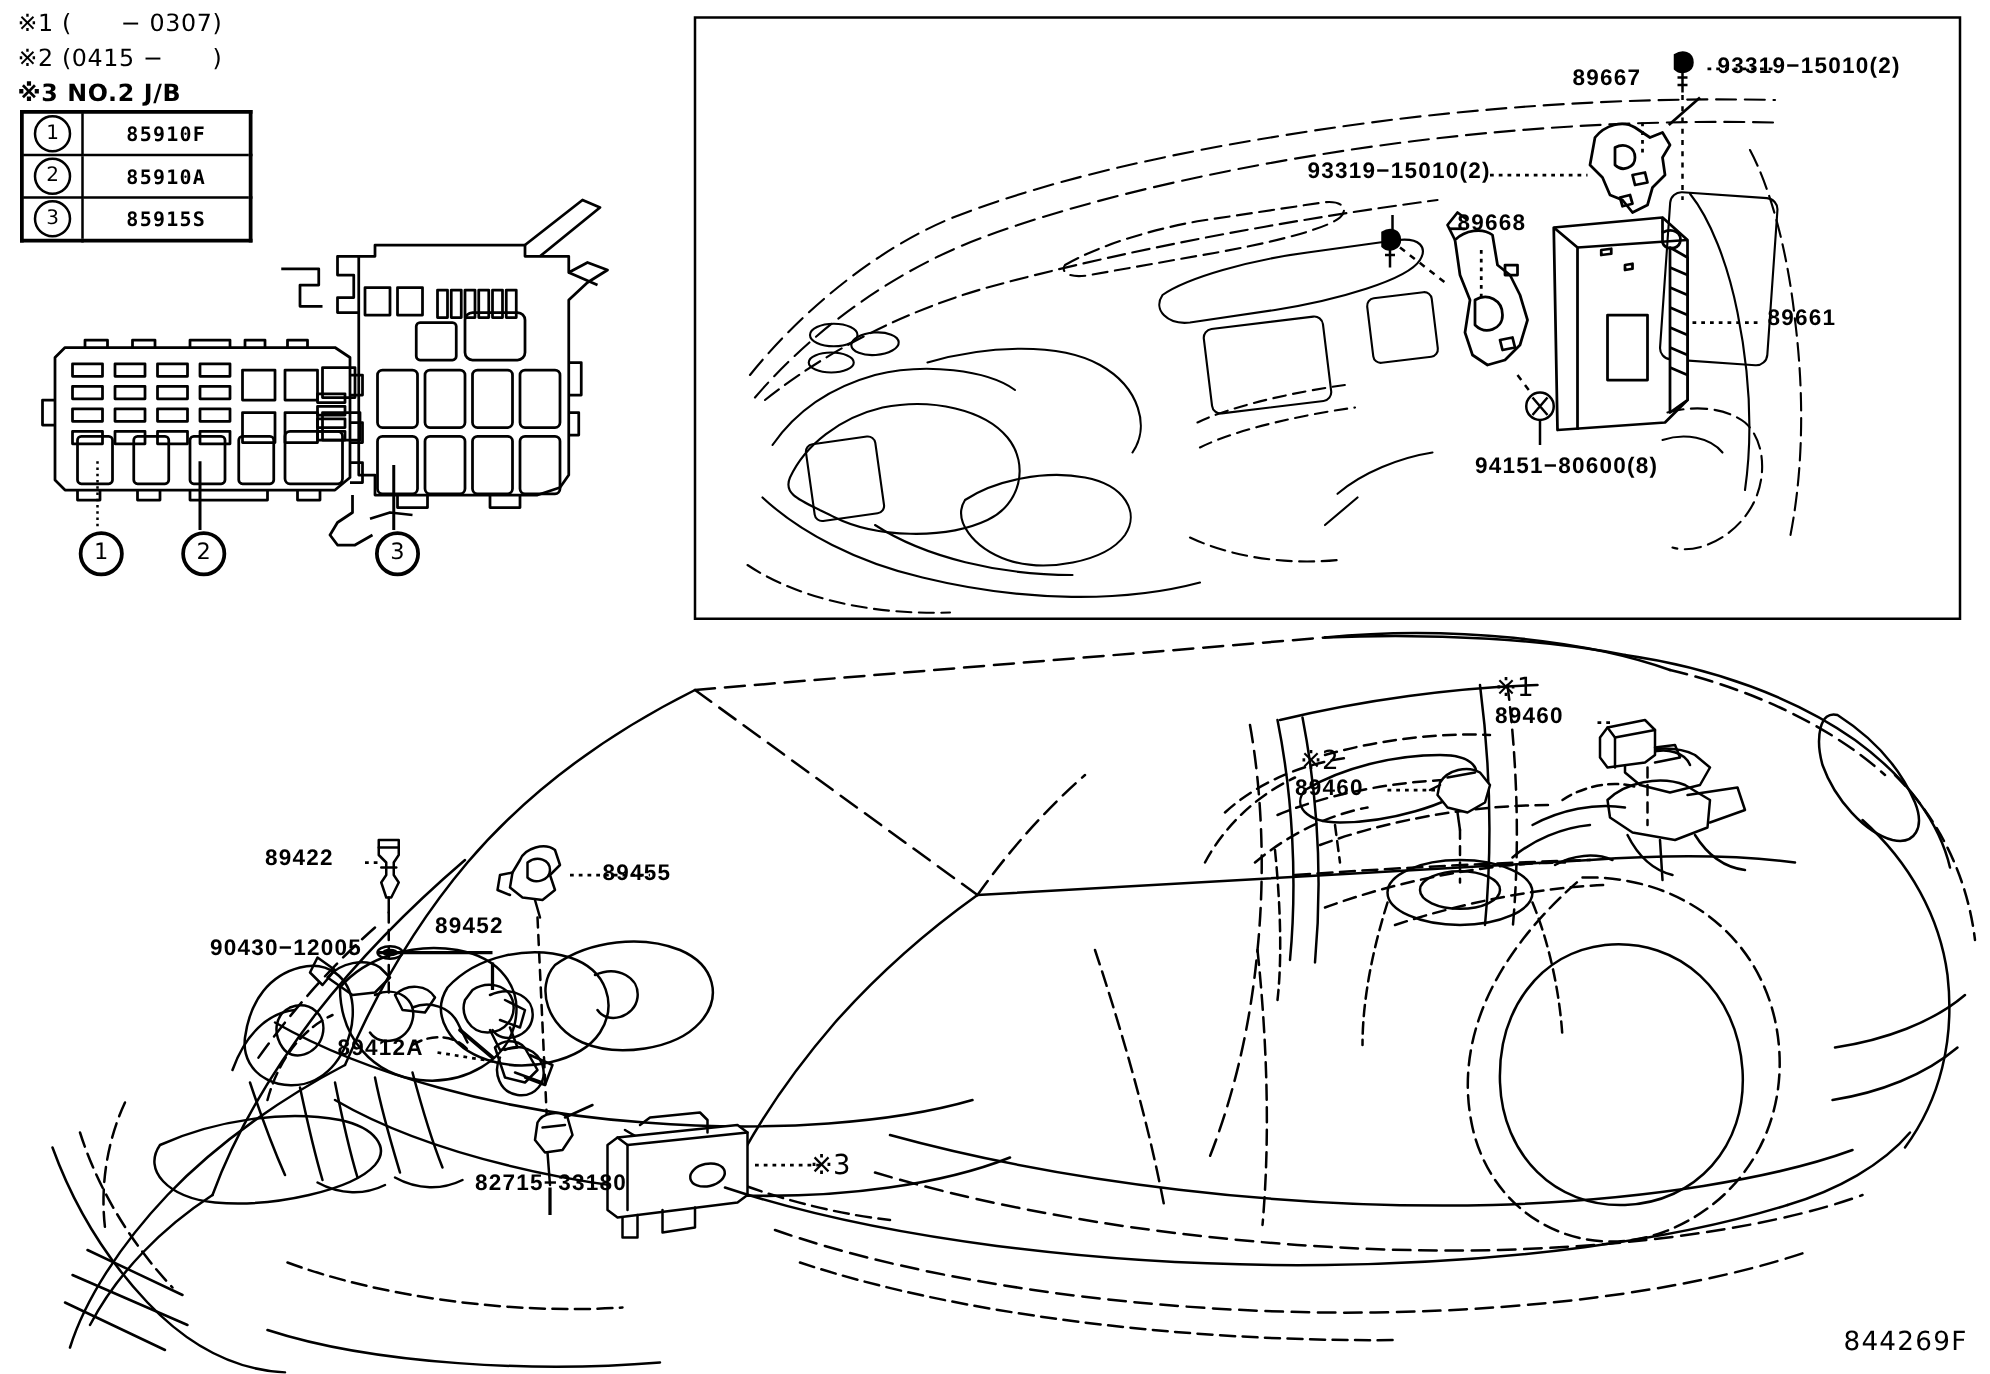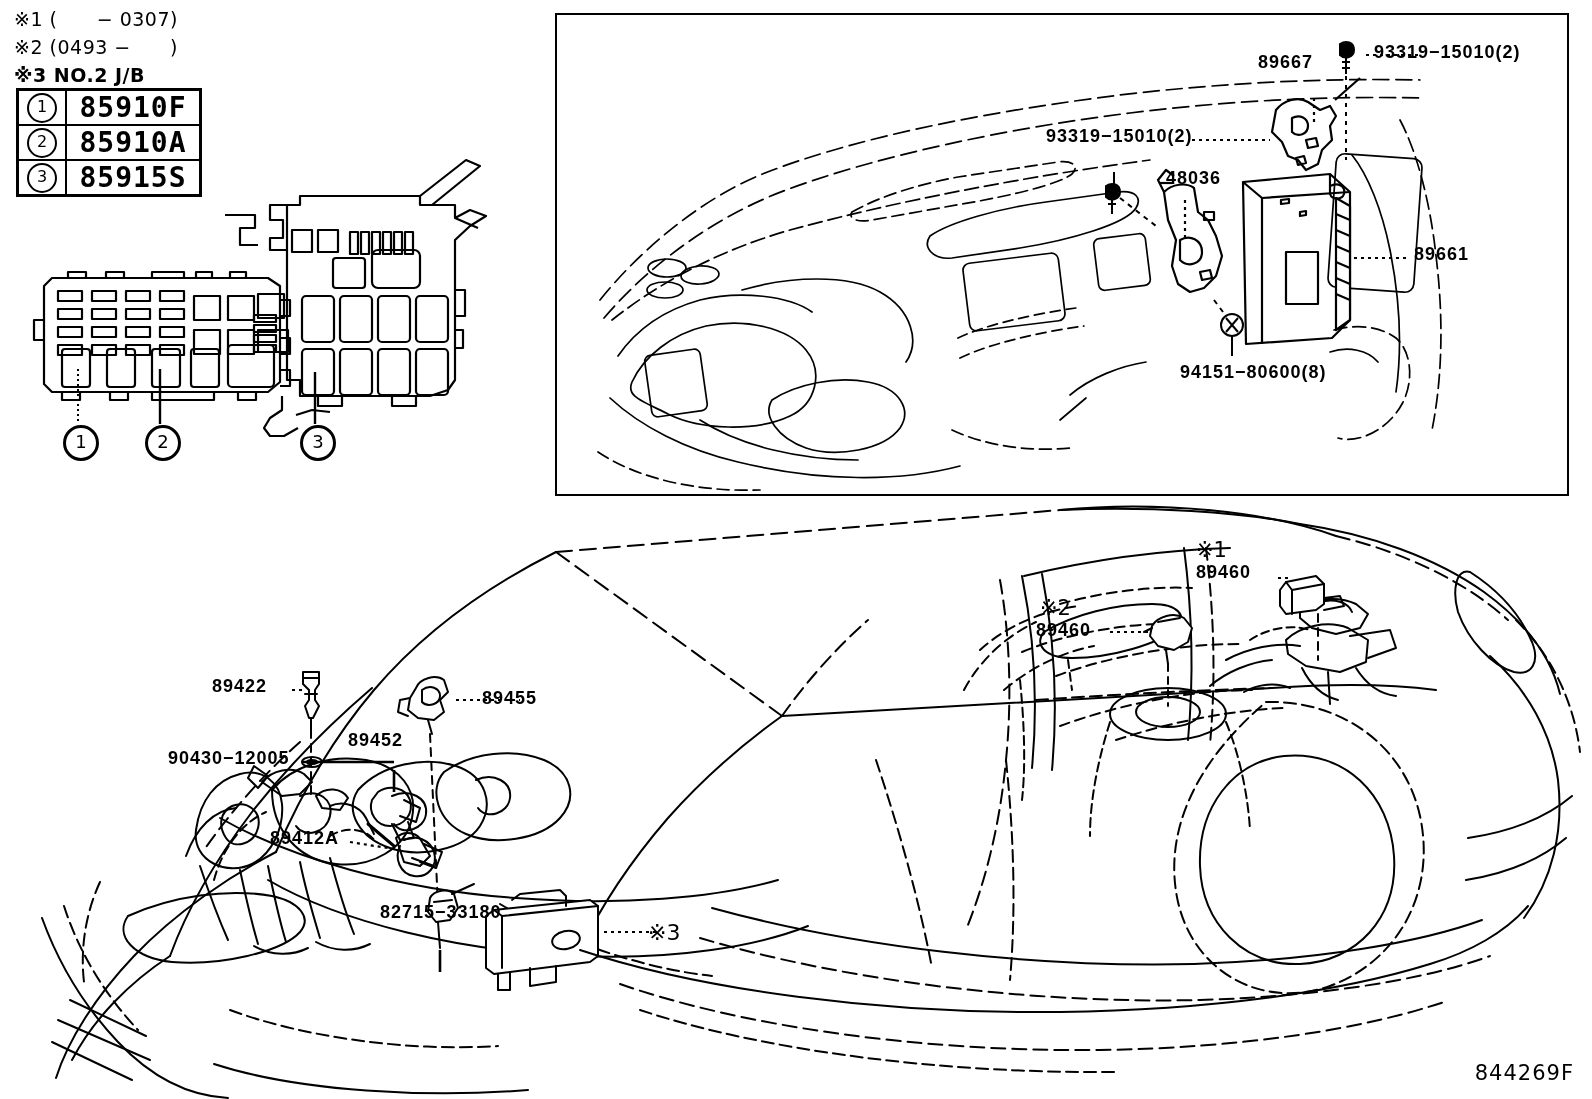--- a/index.html
+++ b/index.html
@@ -14,21 +14,21 @@
   
   .note{
     position:absolute;font-size:19px;letter-spacing:.5px;white-space:pre;
     font-family:"DejaVu Sans","Liberation Sans",sans-serif;
   }
 
   
   .legend{position:absolute;left:16px;top:88px;border:3px solid #000;border-collapse:collapse;background:#fff;}
   .legend td{border:2px solid #000;height:32px;padding:0;vertical-align:middle;text-align:center;}
   .legend td.c1{width:46px;}
-  .legend td.c2{width:132px;font-weight:bold;font-size:28px;letter-spacing:1px;}
+  .legend td.c2{width:132px;font-weight:bold;font-size:16px;letter-spacing:1px;}
   .circnum{
     display:inline-block;width:26px;height:26px;line-height:24px;
     border:2px solid #000;border-radius:50%;font-size:16px;text-align:center;
     font-family:"DejaVu Sans","Liberation Sans",sans-serif;
   }
 
   
   .callout{
     position:absolute;width:30px;height:30px;border:3px solid #000;border-radius:50%;
     line-height:27px;text-align:center;font-size:18px;background:#fff;
@@ -51,21 +51,21 @@
   
   .docid{
     position:absolute;right:18px;bottom:14px;font-size:21px;letter-spacing:1px;
     font-family:"DejaVu Sans","Liberation Sans",sans-serif;
   }
 </style>
 </head>
 <body>
 
 <div class="note" style="left:14px;top:8px;">※1 (      − 0307)</div>
-<div class="note" style="left:14px;top:36px;">※2 (0493 −      )</div>
+<div class="note" style="left:14px;top:36px;">※2 (0415 −      )</div>
 <div class="note" style="left:14px;top:64px;font-weight:bold;">※3 NO.2 J/B</div>
 
 <table class="legend">
   <tbody>
       <tr>
     <td class="c1">
       <span class="circnum">1</span>
     </td>
     <td class="c2">85910F</td>
   </tr>
@@ -306,21 +306,21 @@
     <path d="M1335 100 L1360 78"></path>
     <path d="M1185 200 L1185 242" stroke-dasharray="3 4"></path>
     <path d="M1160 183 L1172 183"></path>
     <path d="M1354 258 L1408 258" stroke-dasharray="3 4"></path>
   </g>
 </svg>
 
 <div class="pn" style="left:1258px;top:52px;">89667</div>
 <div class="pn" style="left:1374px;top:42px;">93319−15010(2)</div>
 <div class="pn" style="left:1046px;top:126px;">93319−15010(2)</div>
-<div class="pn" style="left:1166px;top:168px;">48036</div>
+<div class="pn" style="left:1166px;top:168px;">89668</div>
 <div class="pn" style="left:1414px;top:244px;text-align:right;">89661</div>
 <div class="pn" style="left:1180px;top:362px;">94151−80600(8)</div>
 
 <svg class="layer" viewBox="0 0 1592 1099">
   <g fill="none" stroke="#000" stroke-width="2" stroke-linecap="round" stroke-linejoin="round">
 
     <path d="M556 552 L1060 510" stroke-dasharray="16 8"></path>
     <path d="M556 552 L782 716" stroke-dasharray="16 8"></path>
     <path d="M782 716 L1272 688"></path>
     <path d="M1060 510 C 1150 506 1240 512 1300 524"></path>
@@ -532,21 +532,21 @@
     <path d="M1278 578 L1290 578" stroke-dasharray="3 4"></path>
     <path d="M1110 632 L1150 632" stroke-dasharray="3 4"></path>
   </g>
 </svg>
 
 <div class="pn" style="left:212px;top:676px;text-align:right;">89422</div>
 <div class="pn" style="left:482px;top:688px;">89455</div>
 <div class="pn" style="left:348px;top:730px;text-align:right;">89452</div>
 <div class="pn" style="left:168px;top:748px;">90430−12005</div>
 <div class="pn" style="left:270px;top:828px;">89412A</div>
-<div class="pn" style="left:380px;top:902px;">82715−33180</div>
+<div class="pn" style="left:380px;top:936px;">82715−33180</div>
 <div class="ref" style="left:648px;top:920px;font-size:22px;">※3</div>
 
 <div class="ref" style="left:1196px;top:538px;font-size:21px;">※1</div>
 <div class="pn" style="left:1196px;top:562px;">89460</div>
 <div class="ref" style="left:1040px;top:596px;font-size:21px;">※2</div>
 <div class="pn" style="left:1036px;top:620px;">89460</div>
 
 <div class="docid">844269F</div>
 
 </body></html>

